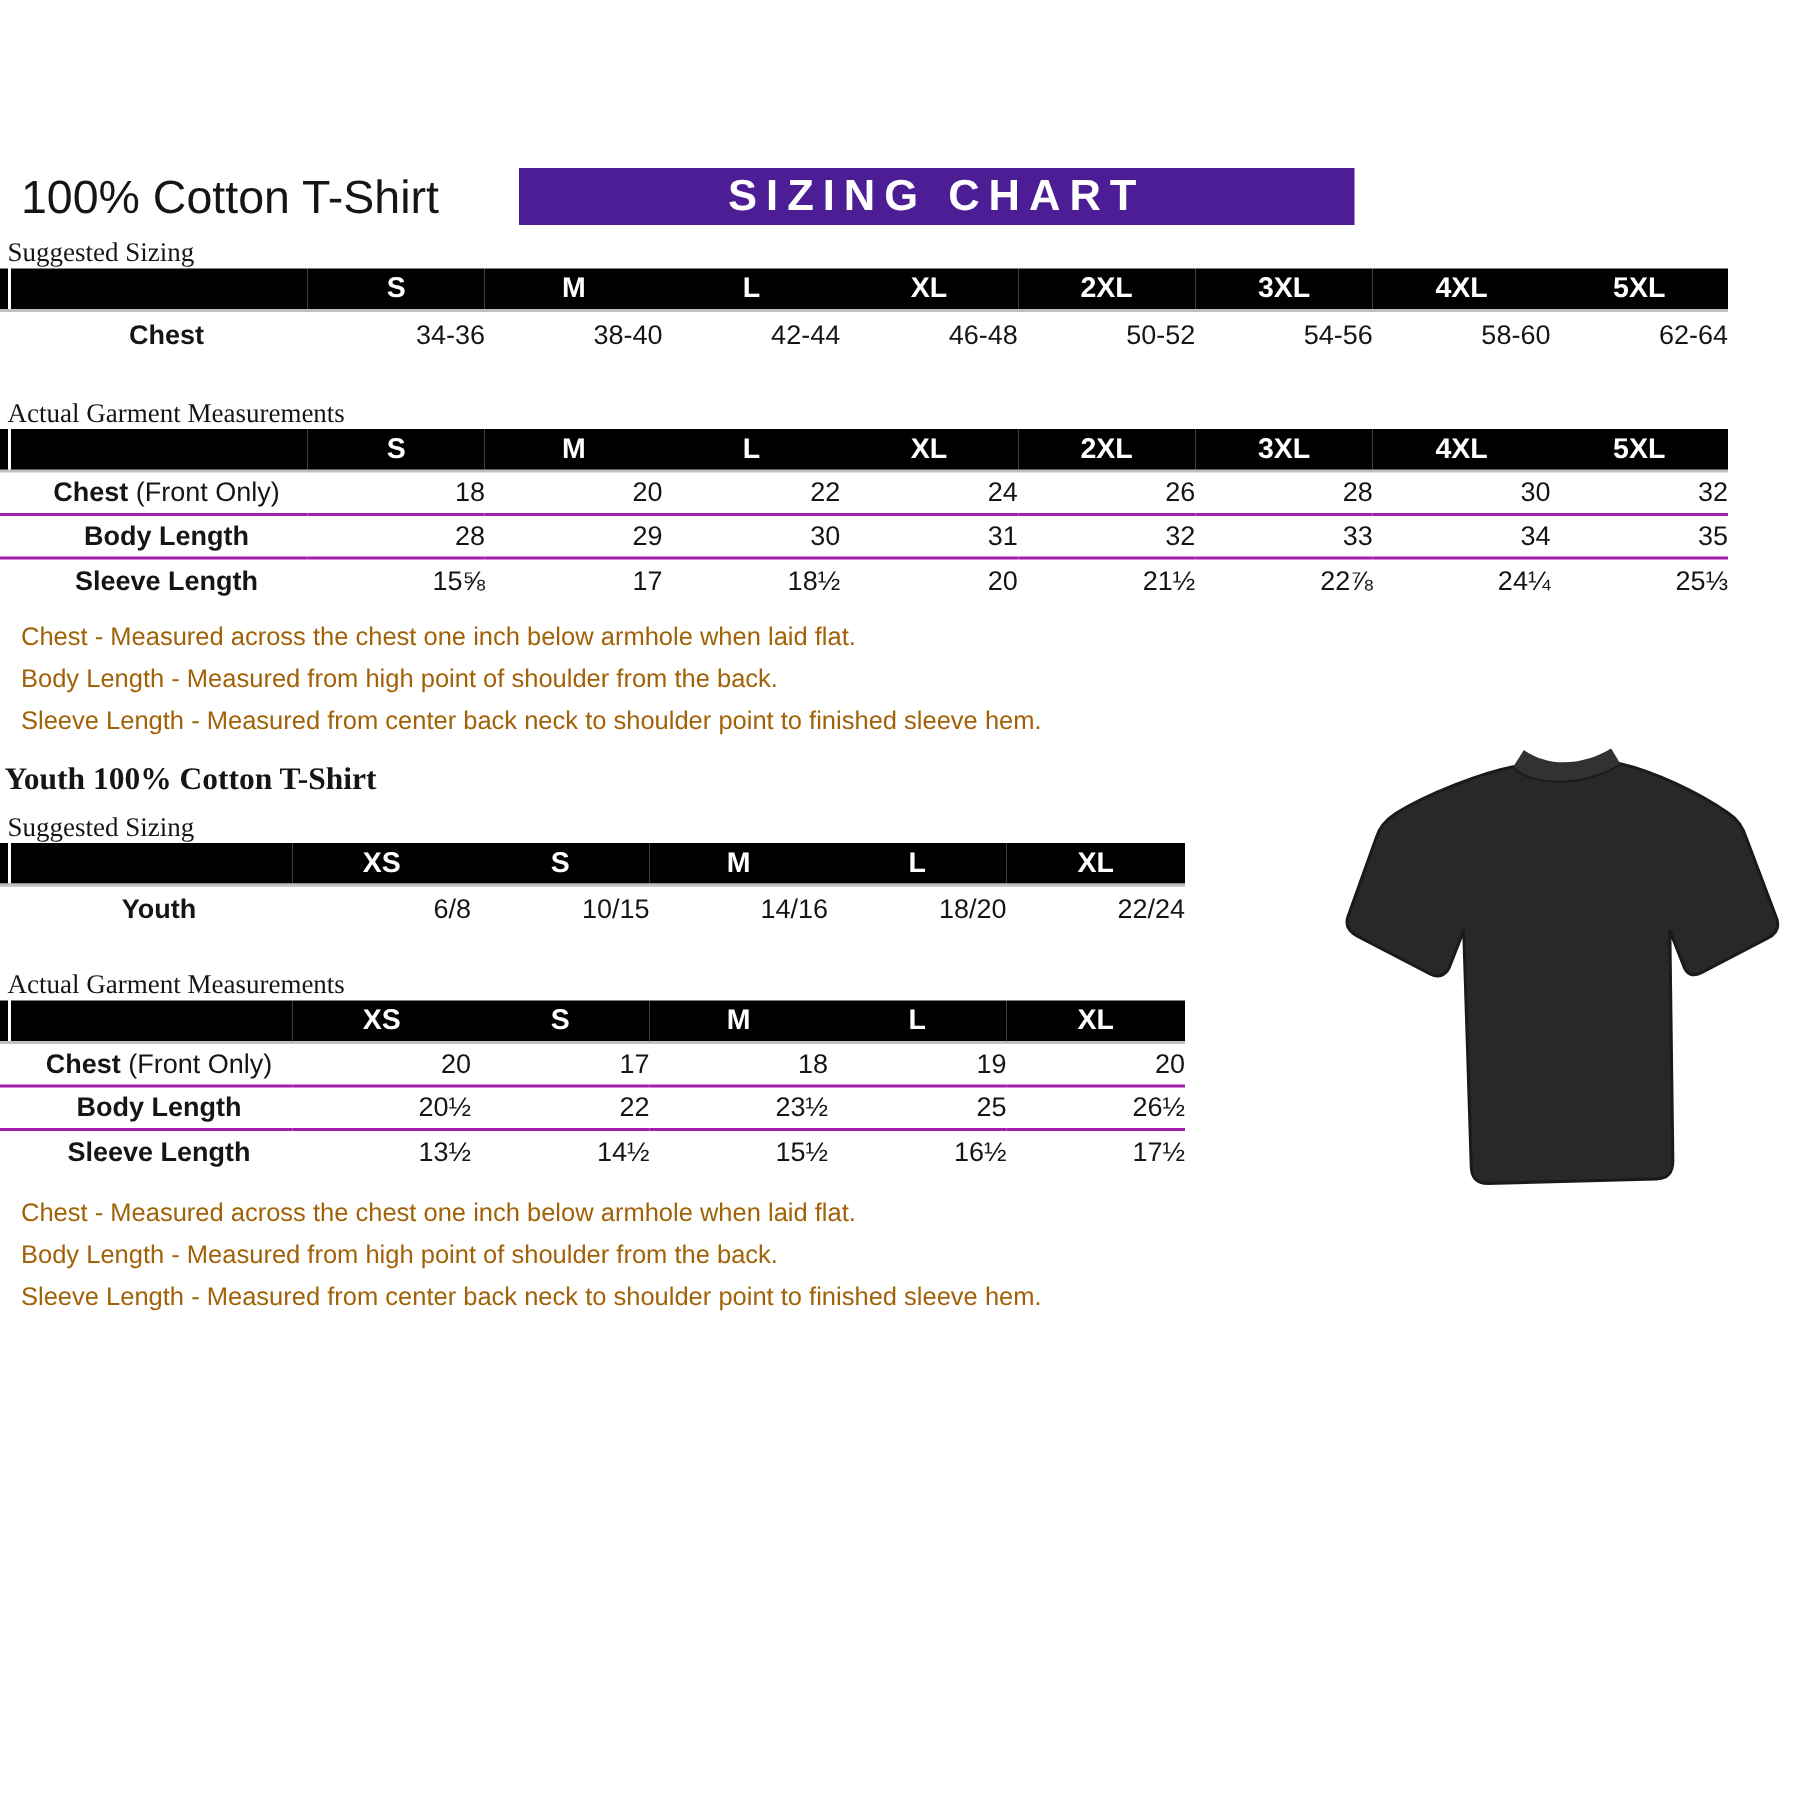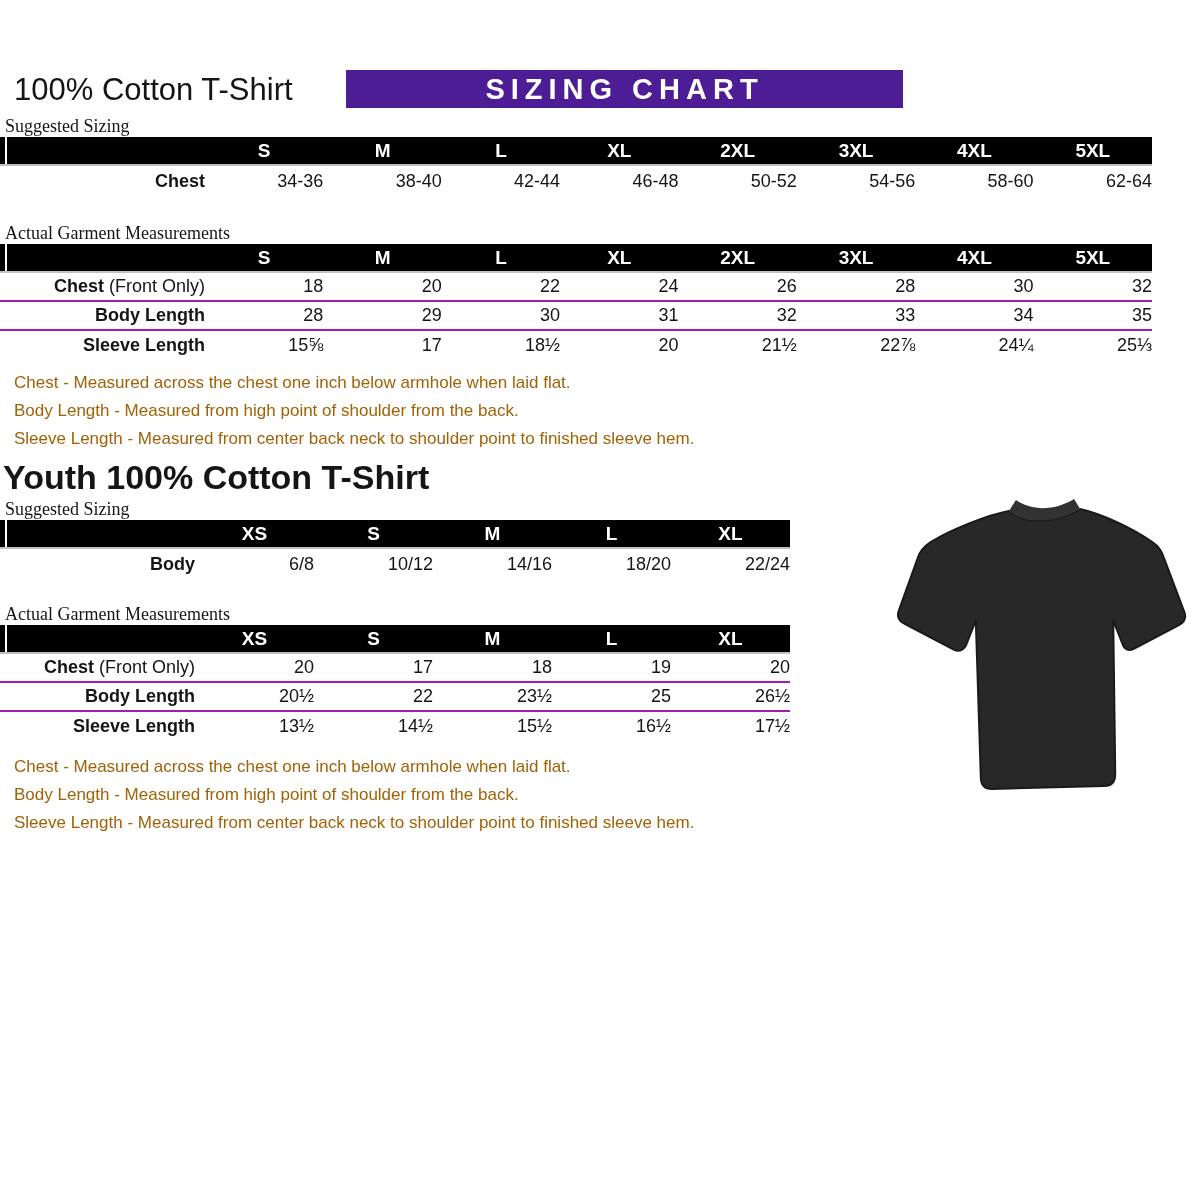--- a/index.html
+++ b/index.html
@@ -1,21 +1,21 @@
 <!DOCTYPE html>
 <html><head>
 <meta charset="utf-8">
 <style>
   * { margin:0; padding:0; box-sizing:border-box; }
   html,body { background:#fff; }
   body {
     width:1200px; height:1200px; position:relative; overflow:hidden;
     font-family:"Liberation Sans","DejaVu Sans",sans-serif; color:#151515;
   }
-  #page { width:1200px; height:1200px; padding-top:70px; position:relative; }
+  #page { width:1200px; height:1200px; padding-top:112px; position:relative; }
 
   
   .header { position:relative; height:40px; margin-bottom:5px; }
   .main-title { position:absolute; left:14px; top:2px; font-size:31px; font-weight:400; letter-spacing:0; white-space:nowrap; }
   .banner { position:absolute; left:346px; top:0; width:557px; height:38px; background:#4c1d95; color:#fff;
             display:flex; align-items:center; justify-content:center;
             font-size:29px; font-weight:700; letter-spacing:6px; }
 
   .section-label { font-size:18px; padding-left:5px; height:22px; line-height:22px;font-family:Liberation Serif, serif; }
 
@@ -26,29 +26,29 @@
     background:#000; color:#fff; font-weight:700; font-size:19px;
     height:28px; text-align:center; border-bottom:2px solid #c0c0c0;
   }
   thead th.label-col {
     text-align:left;
     background:linear-gradient(90deg,#000 0 5px,#fff 5px 7px,#000 7px 100%);
   }
   .size-table th.label-col, .size-table td.row-label { width:205px; }
   .youth-table th.label-col, .youth-table td.row-label { width:195px; }
   tbody td { font-size:18px; text-align:right; height:31px; vertical-align:middle; }
-  td.row-label { text-align:right; padding-left:17px; }
+  td.row-label { text-align:center; padding-left:17px; }
   td.row-label b { font-weight:700; }
   .measure tbody tr + tr td { border-top:2px solid #a21caf; }
   .measure tbody td { height:29px; }
 
   .notes { margin-top:10px; }
   .note { font-size:17px; line-height:28px; padding-left:14px; color:#a16207; }
 
-  .youth-title { font-size:34px; font-weight:700; padding-left:3px; margin-top:7px; height:34px; line-height:34px; }
+  .youth-title { font-size:21px; font-weight:700; padding-left:3px; margin-top:7px; height:34px; line-height:34px;font-family:Liberation Serif, serif; }
   .mt4  { margin-top:4px; }
   .mt24 { margin-top:24px; }
   .mt26 { margin-top:26px; }
   .notes2 { margin-top:13px; }
 
   .tshirt { position:absolute; left:895px; top:487px; width:292px; height:316px; }
 </style>
 </head>
 <body>
 
@@ -156,23 +156,23 @@
           <th class="label-col"></th>
           <th>XS</th>
           <th>S</th>
           <th>M</th>
           <th>L</th>
           <th>XL</th>
         </tr>
     </thead>
     <tbody>
         <tr>
-          <td class="row-label"><b>Body</b></td>
+          <td class="row-label"><b>Youth</b></td>
           <td>6/8</td>
-          <td>10/12</td>
+          <td>10/15</td>
           <td>14/16</td>
           <td>18/20</td>
           <td>22/24</td>
         </tr>
       </tbody>
   </table>
 
   <div class="section-label mt24">Actual Garment Measurements</div>
   <table class="youth-table measure">
     <thead>

